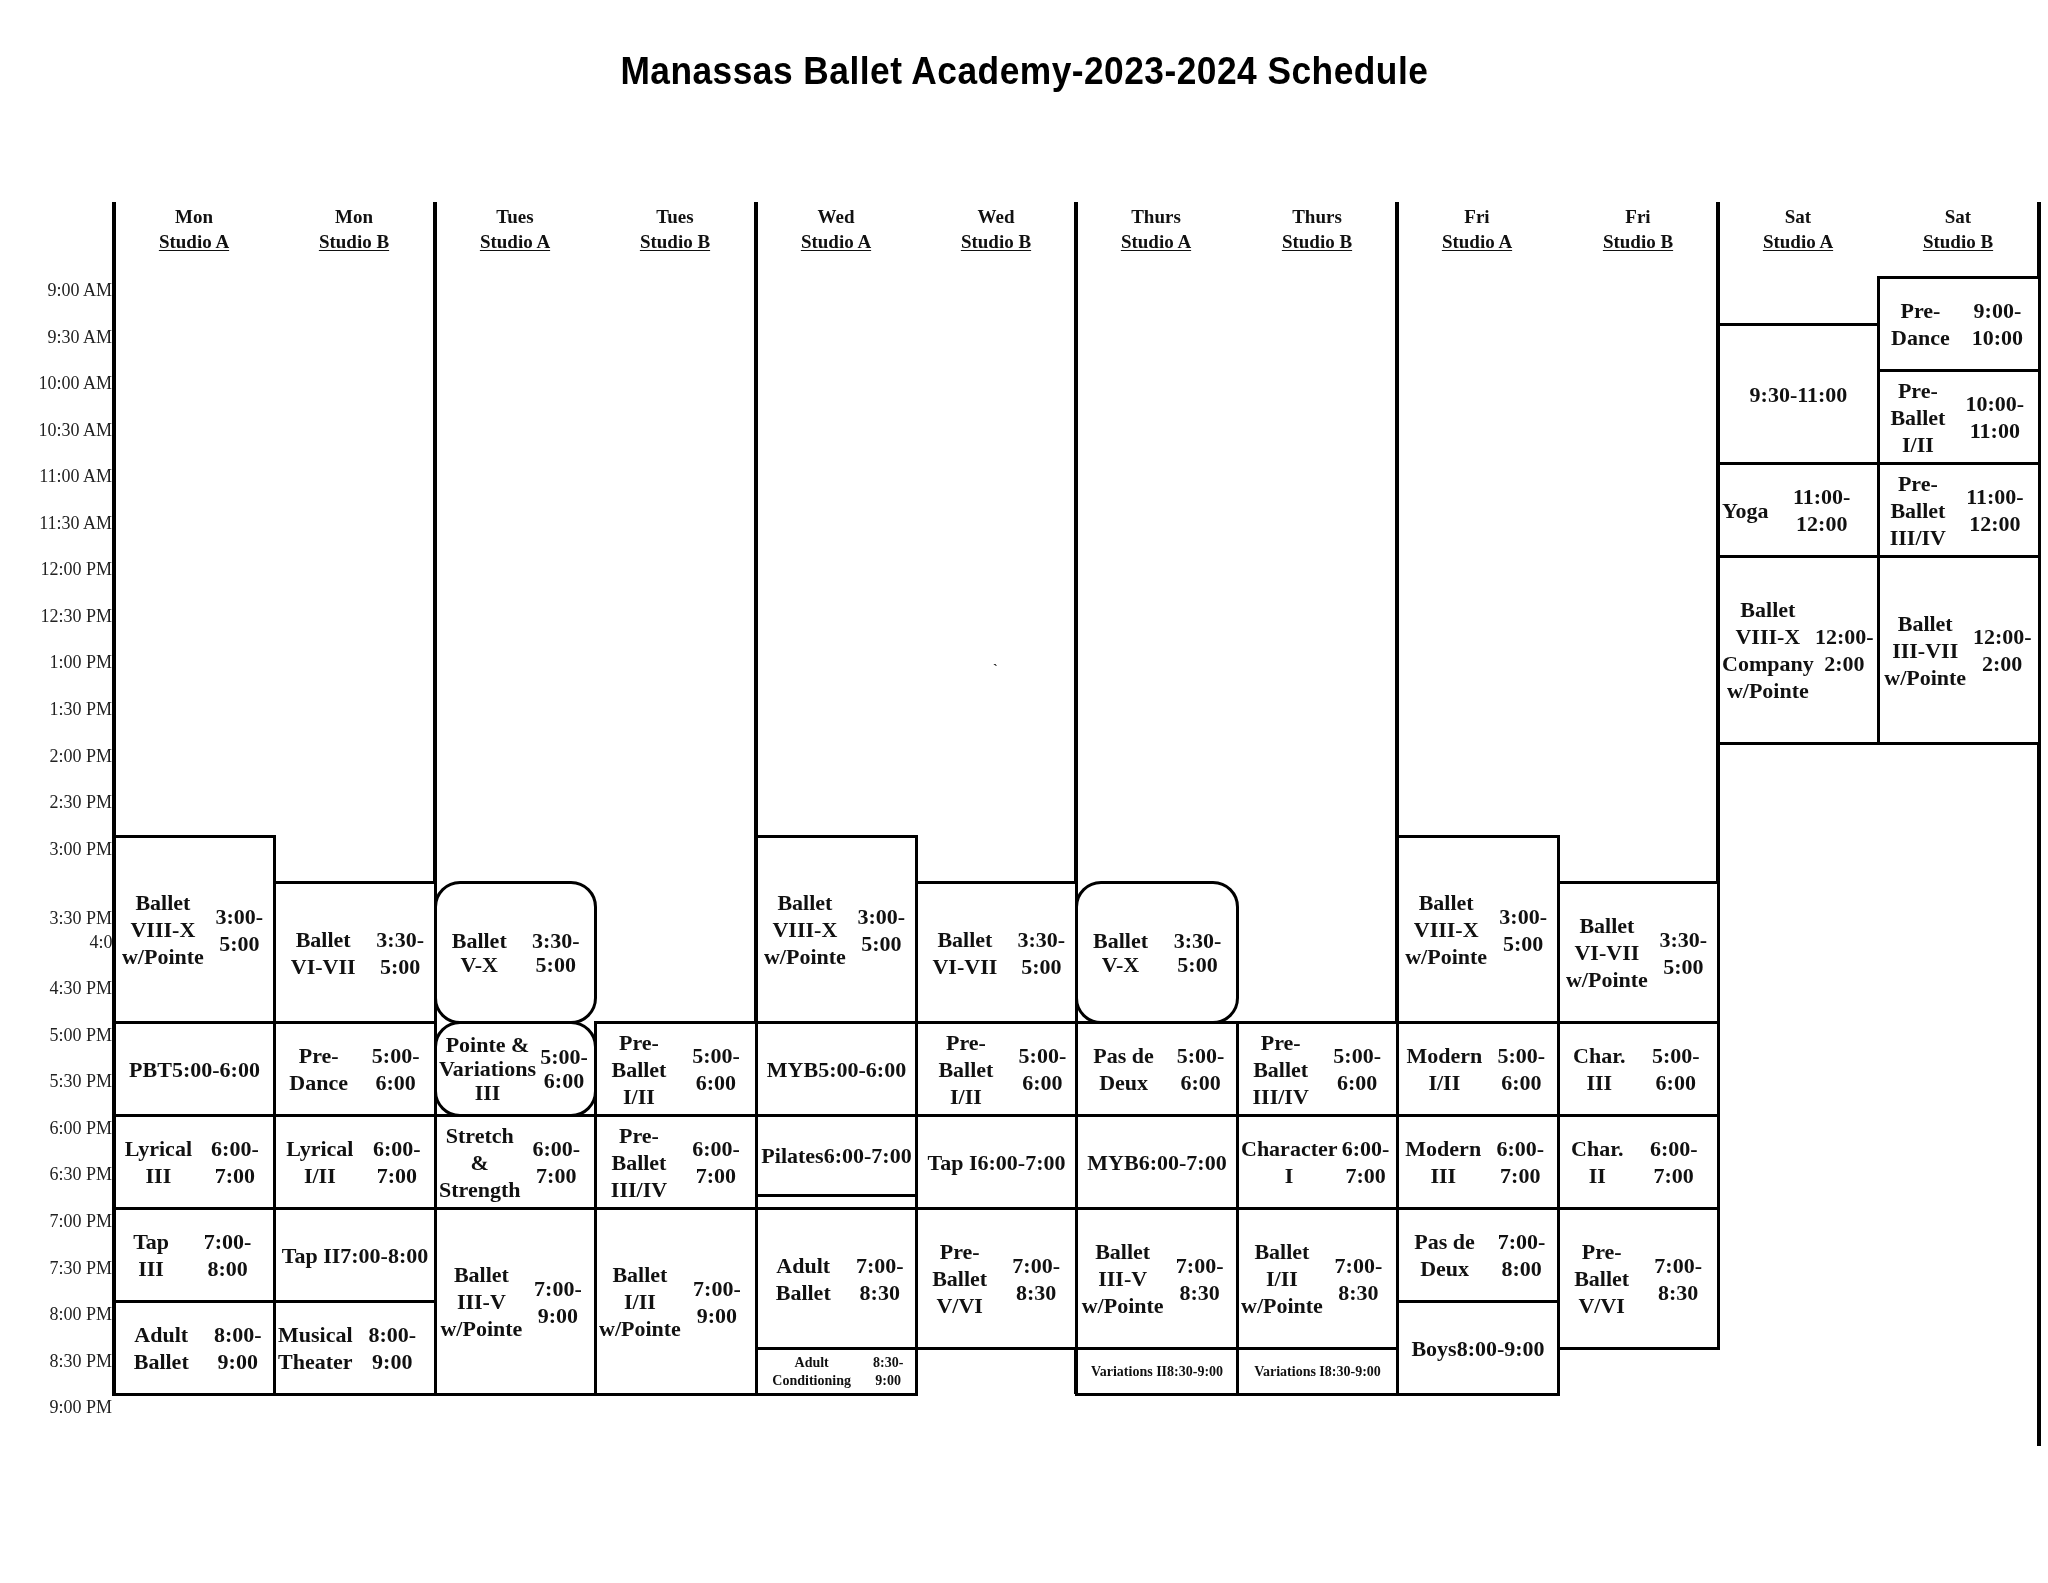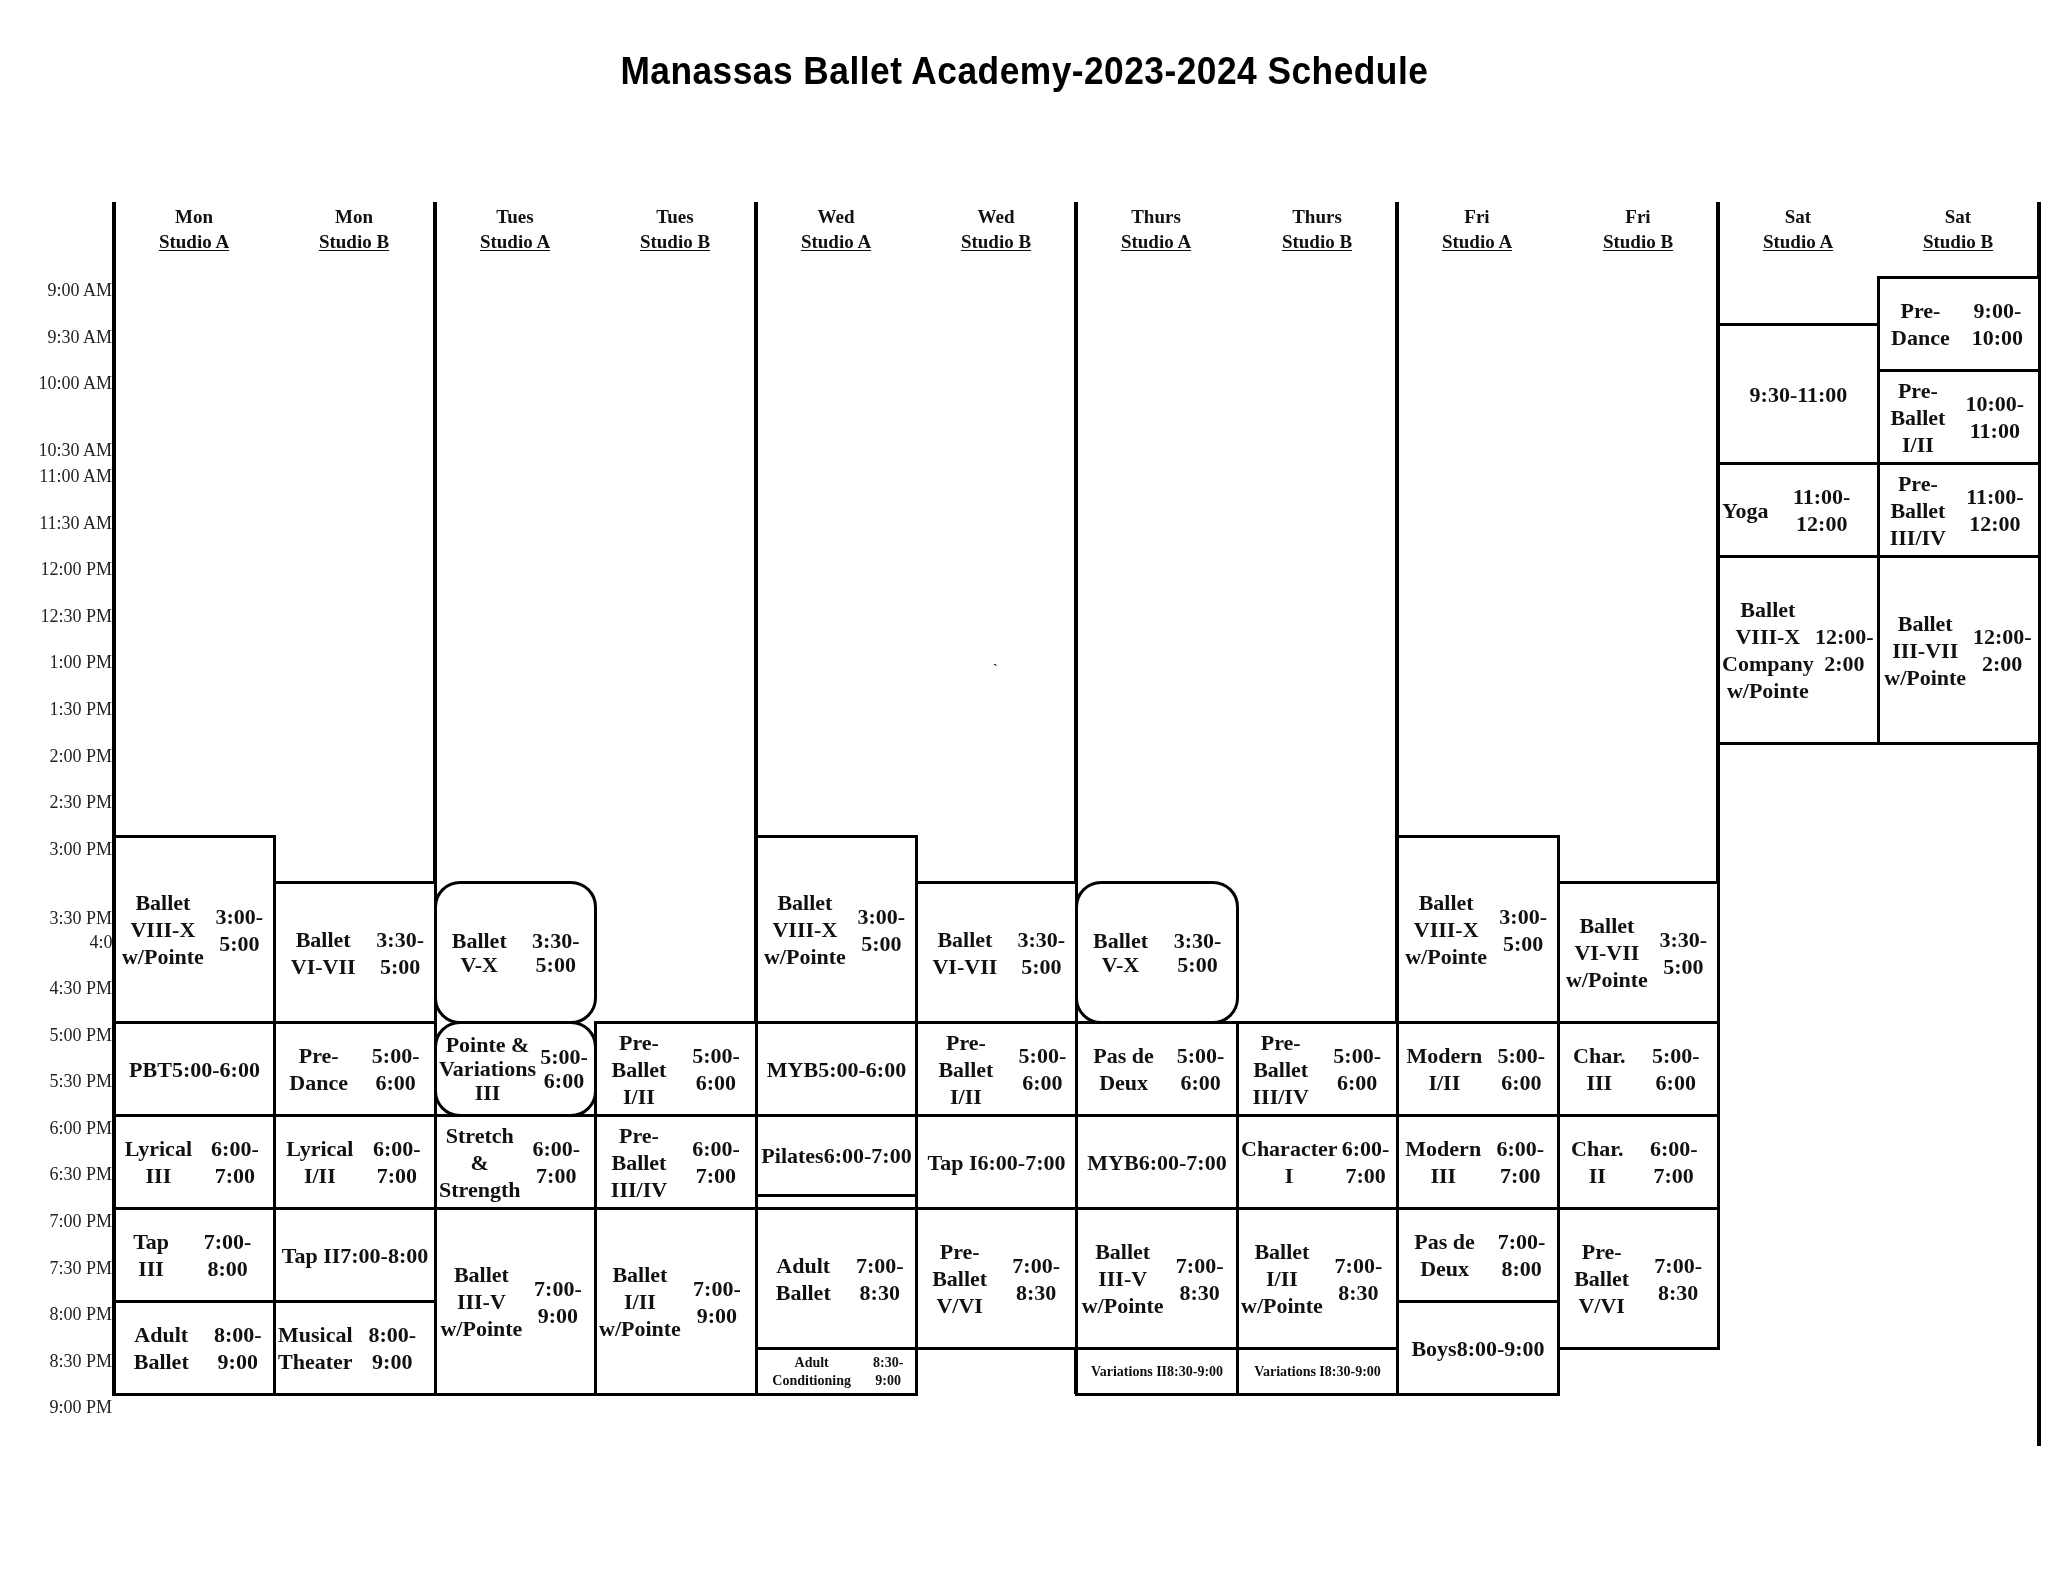--- a/index.html
+++ b/index.html
@@ -81,21 +81,21 @@
       <div class="day">Sat</div>
       <div class="studio">Studio A</div>
     </div>
     <div class="col-head" style="left:1878px;">
       <div class="day">Sat</div>
       <div class="studio">Studio B</div>
     </div>
     <div class="time-label" style="top:280px;">9:00 AM</div>
     <div class="time-label" style="top:327px;">9:30 AM</div>
     <div class="time-label" style="top:373px;">10:00 AM</div>
-    <div class="time-label" style="top:440px;">10:30 AM</div>
+    <div class="time-label" style="top:420px;">10:30 AM</div>
     <div class="time-label" style="top:466px;">11:00 AM</div>
     <div class="time-label" style="top:513px;">11:30 AM</div>
     <div class="time-label" style="top:559px;">12:00 PM</div>
     <div class="time-label" style="top:606px;">12:30 PM</div>
     <div class="time-label" style="top:652px;">1:00 PM</div>
     <div class="time-label" style="top:699px;">1:30 PM</div>
     <div class="time-label" style="top:746px;">2:00 PM</div>
     <div class="time-label" style="top:792px;">2:30 PM</div>
     <div class="time-label" style="top:839px;">3:00 PM</div>
     <div class="time-label" style="top:885px;margin-top:23px;">3:30 PM</div>

